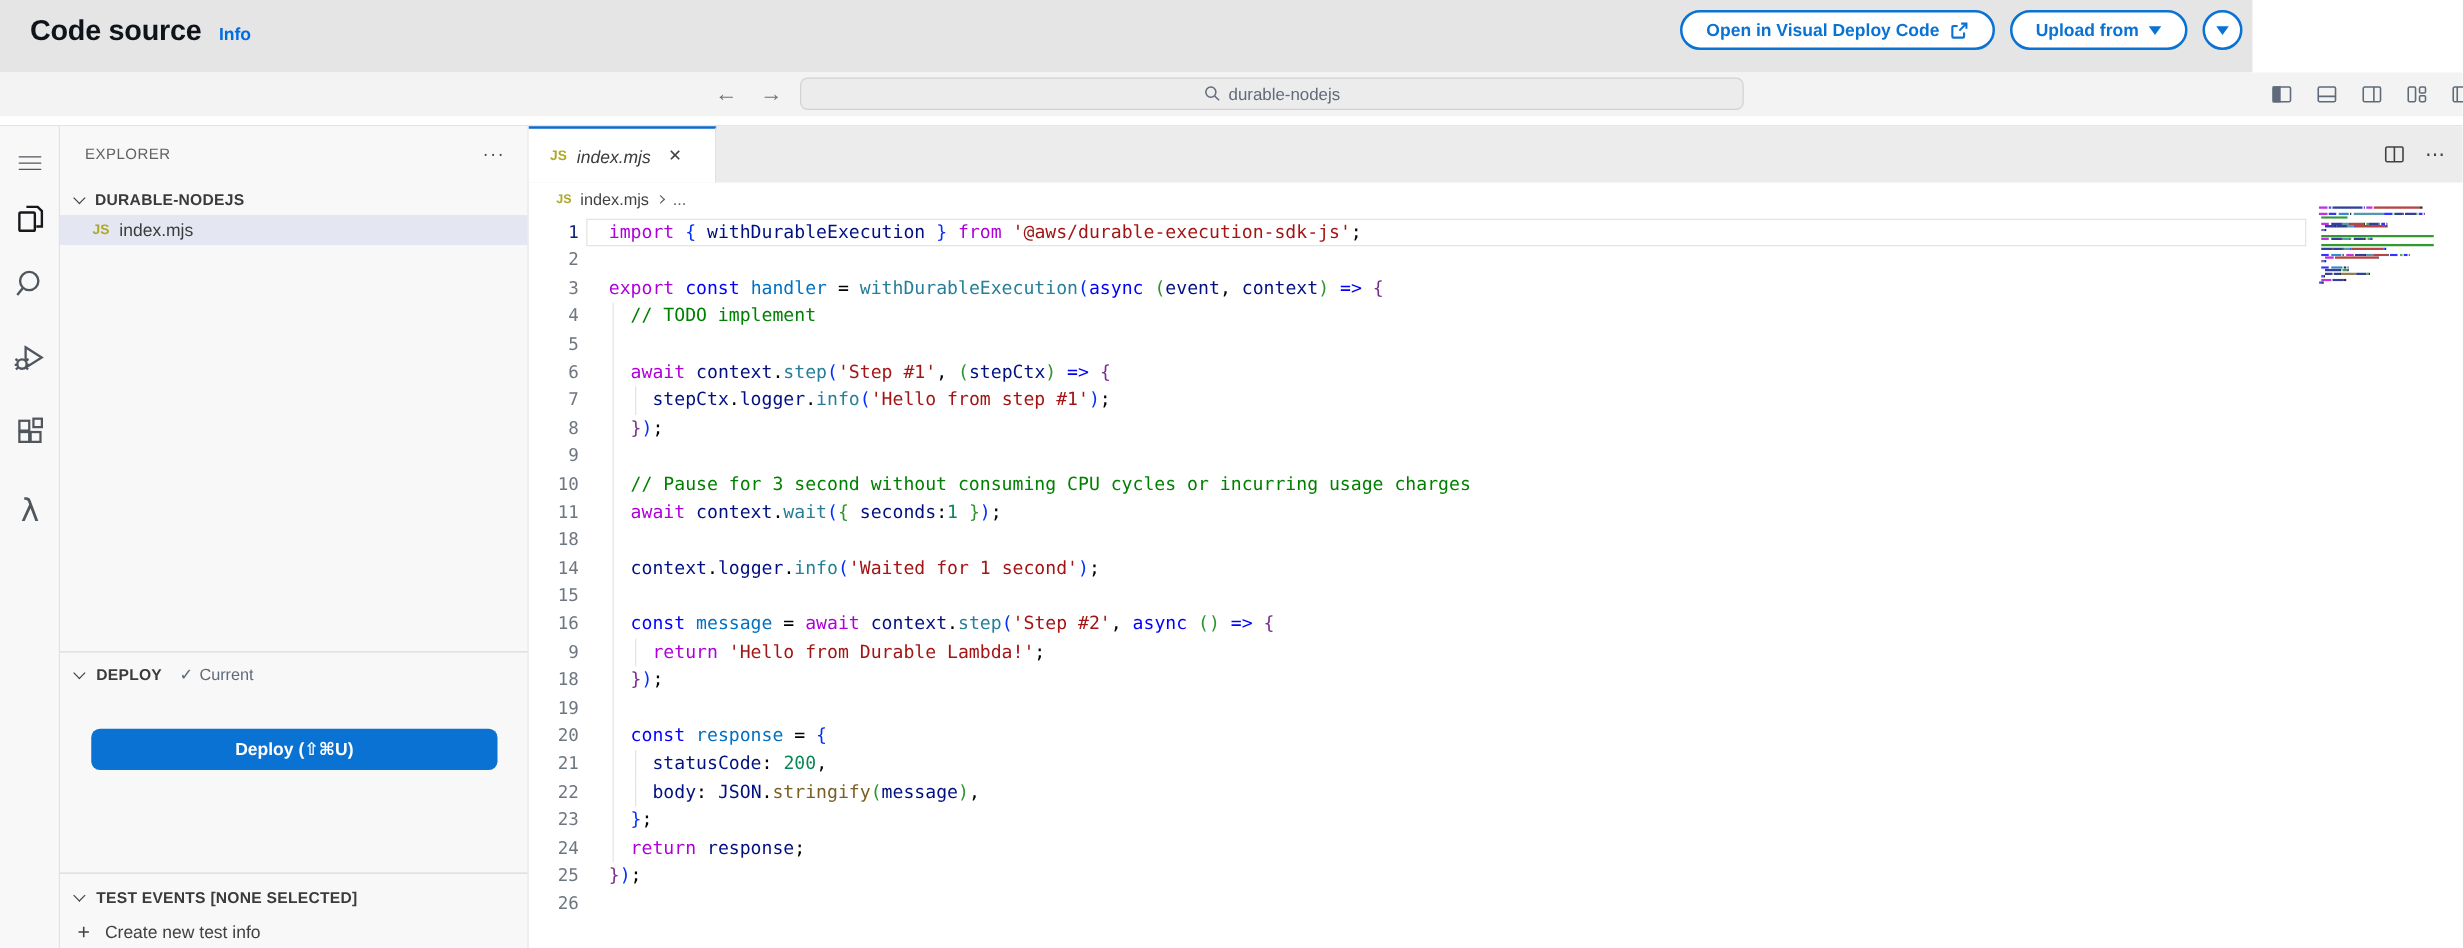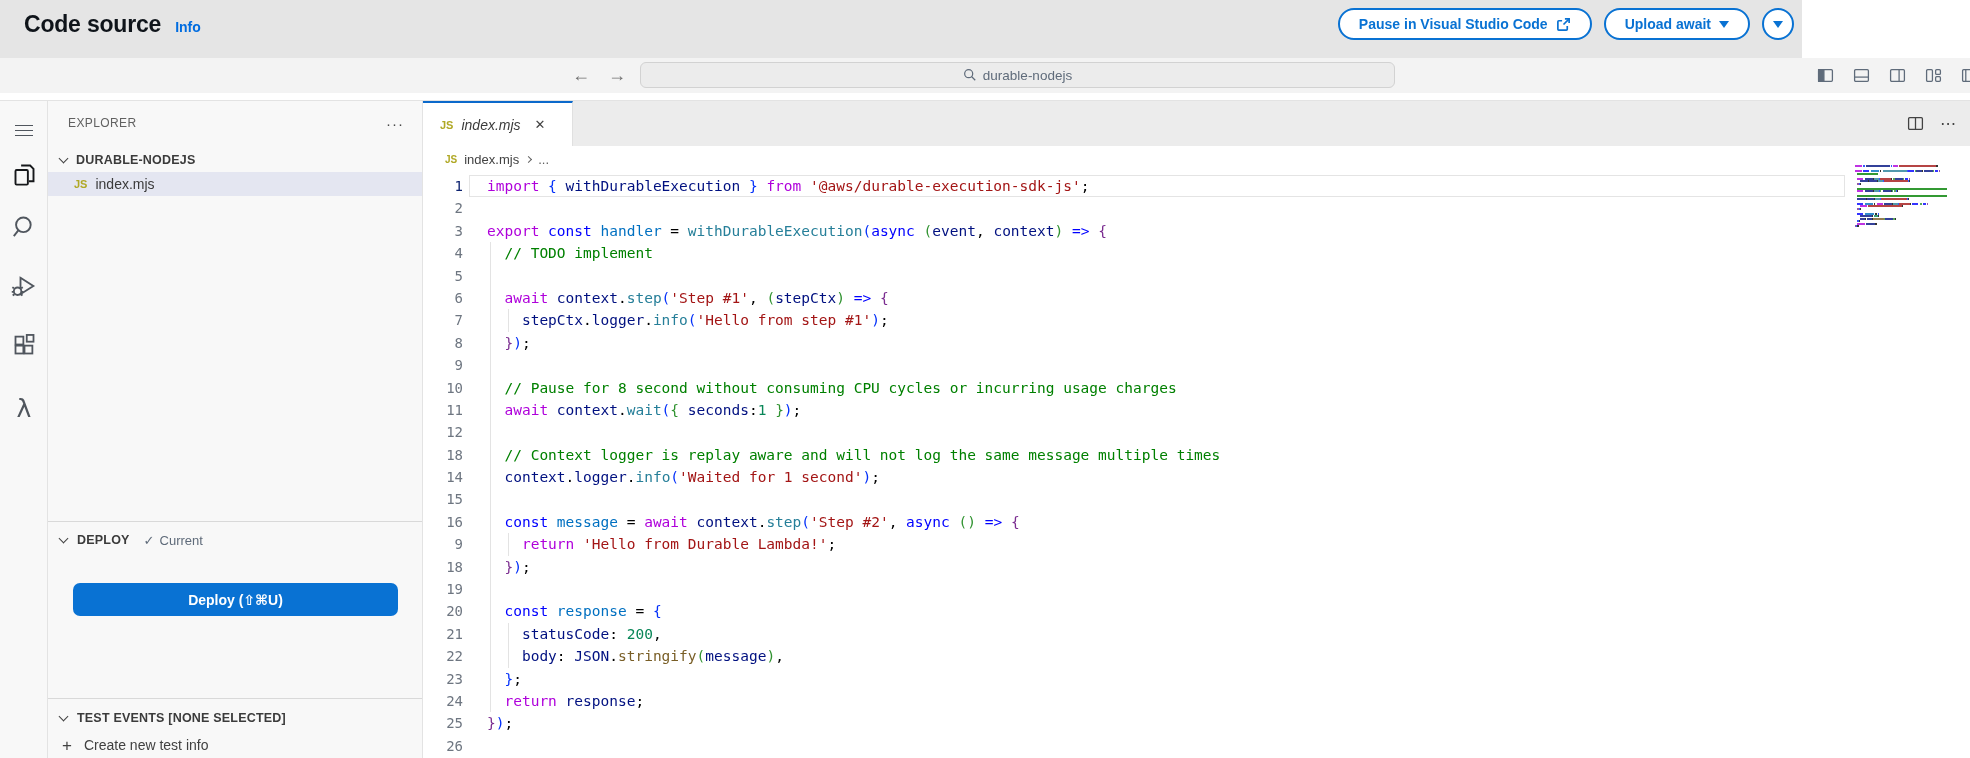--- a/index.html
+++ b/index.html
@@ -112,29 +112,29 @@
 </head>
 <body>
 
 <div id="app-header">
   <div class="hdr-left">
     <span class="page-title">Code source</span>
     <span class="info-link">Info</span>
   </div>
   <div class="hdr-actions">
     <button class="pill-btn">
-      <span>Pause in Visual Studio Code</span>
+      <span>Open in Visual Deploy Code</span>
       <svg width="15" height="15" viewBox="0 0 16 16" fill="none" stroke="#0972d3" stroke-width="1.8">
         <path d="M12 9.5 V13 a1 1 0 0 1 -1 1 H3 a1 1 0 0 1 -1 -1 V5 a1 1 0 0 1 1 -1 h3.5"></path>
         <path d="M9.5 2 H14 V6.5"></path>
           <path d="M14 2 L8 8"></path>
       </svg>
     </button>
     <button class="pill-btn">
-      <span>Upload await</span>
+      <span>Upload from</span>
       <span class="caret-down"></span>
     </button>
     <button class="circle-btn">
       <span class="caret-down"></span>
     </button>
   </div>
 </div>
 
 <div id="vs-toolbar">
   <span class="nav-arrow" id="arrow-back">←</span>
@@ -305,33 +305,29 @@
           <div class="code-row">
             <span class="ln">8</span>
             <span class="lc"><i class="guide" style="left: 3px;"></i><span class="tk-plain">  </span><span class="tk-b3">}</span><span class="tk-b1">)</span><span class="tk-plain">;</span></span>
           </div>
           <div class="code-row">
             <span class="ln">9</span>
             <span class="lc"><i class="guide" style="left: 3px;"></i></span>
           </div>
           <div class="code-row">
             <span class="ln">10</span>
-            <span class="lc"><i class="guide" style="left: 3px;"></i><span class="tk-com">  // Pause for 8 second without consuming CPU cycles or incurring usage charges</span></span>
+            <span class="lc"><i class="guide" style="left: 3px;"></i><span class="tk-com">  // Pause for 3 second without consuming CPU cycles or incurring usage charges</span></span>
           </div>
           <div class="code-row">
             <span class="ln">11</span>
             <span class="lc"><i class="guide" style="left: 3px;"></i><span class="tk-kw1">  await </span><span class="tk-var">context</span><span class="tk-plain">.</span><span class="tk-meth">wait</span><span class="tk-b1">(</span><span class="tk-b2">{</span><span class="tk-plain"> </span><span class="tk-var">seconds</span><span class="tk-plain">:</span><span class="tk-num">1</span><span class="tk-plain"> </span><span class="tk-b2">}</span><span class="tk-b1">)</span><span class="tk-plain">;</span></span>
           </div>
           <div class="code-row">
-            <span class="ln">12</span>
+            <span class="ln">18</span>
             <span class="lc"><i class="guide" style="left: 3px;"></i></span>
-          </div>
-          <div class="code-row">
-            <span class="ln">18</span>
-            <span class="lc"><i class="guide" style="left: 3px;"></i><span class="tk-com">  // Context logger is replay aware and will not log the same message multiple times</span></span>
           </div>
           <div class="code-row">
             <span class="ln">14</span>
             <span class="lc"><i class="guide" style="left: 3px;"></i><span class="tk-plain">  </span><span class="tk-var">context</span><span class="tk-plain">.</span><span class="tk-var">logger</span><span class="tk-plain">.</span><span class="tk-meth">info</span><span class="tk-b1">(</span><span class="tk-str">'Waited for 1 second'</span><span class="tk-b1">)</span><span class="tk-plain">;</span></span>
           </div>
           <div class="code-row">
             <span class="ln">15</span>
             <span class="lc"><i class="guide" style="left: 3px;"></i></span>
           </div>
           <div class="code-row">

